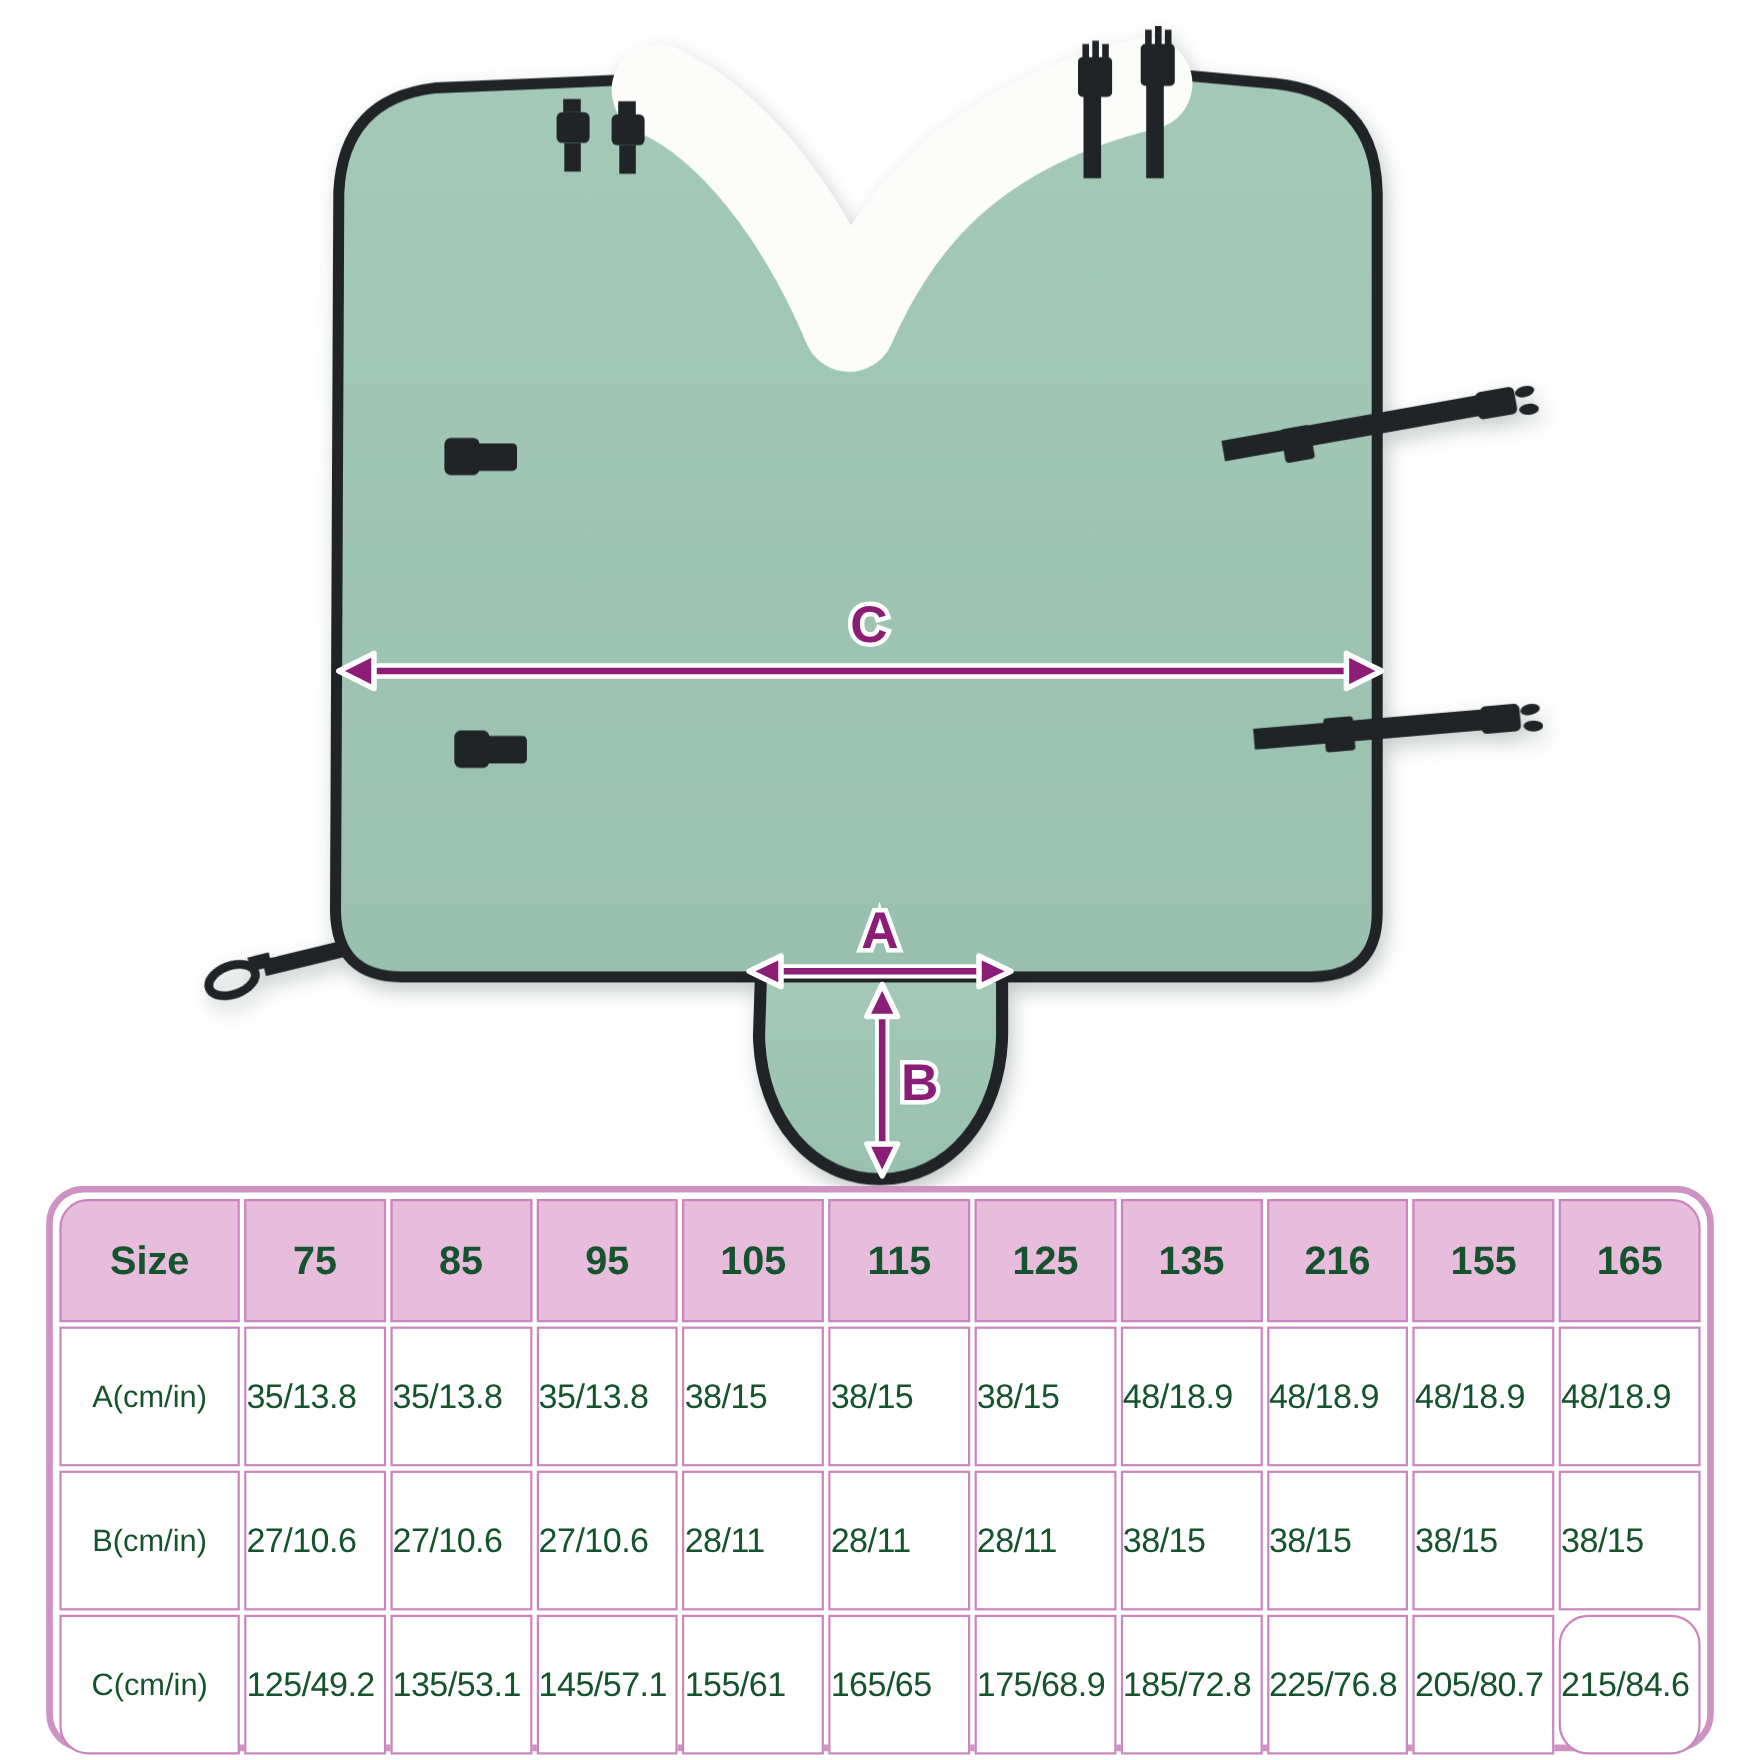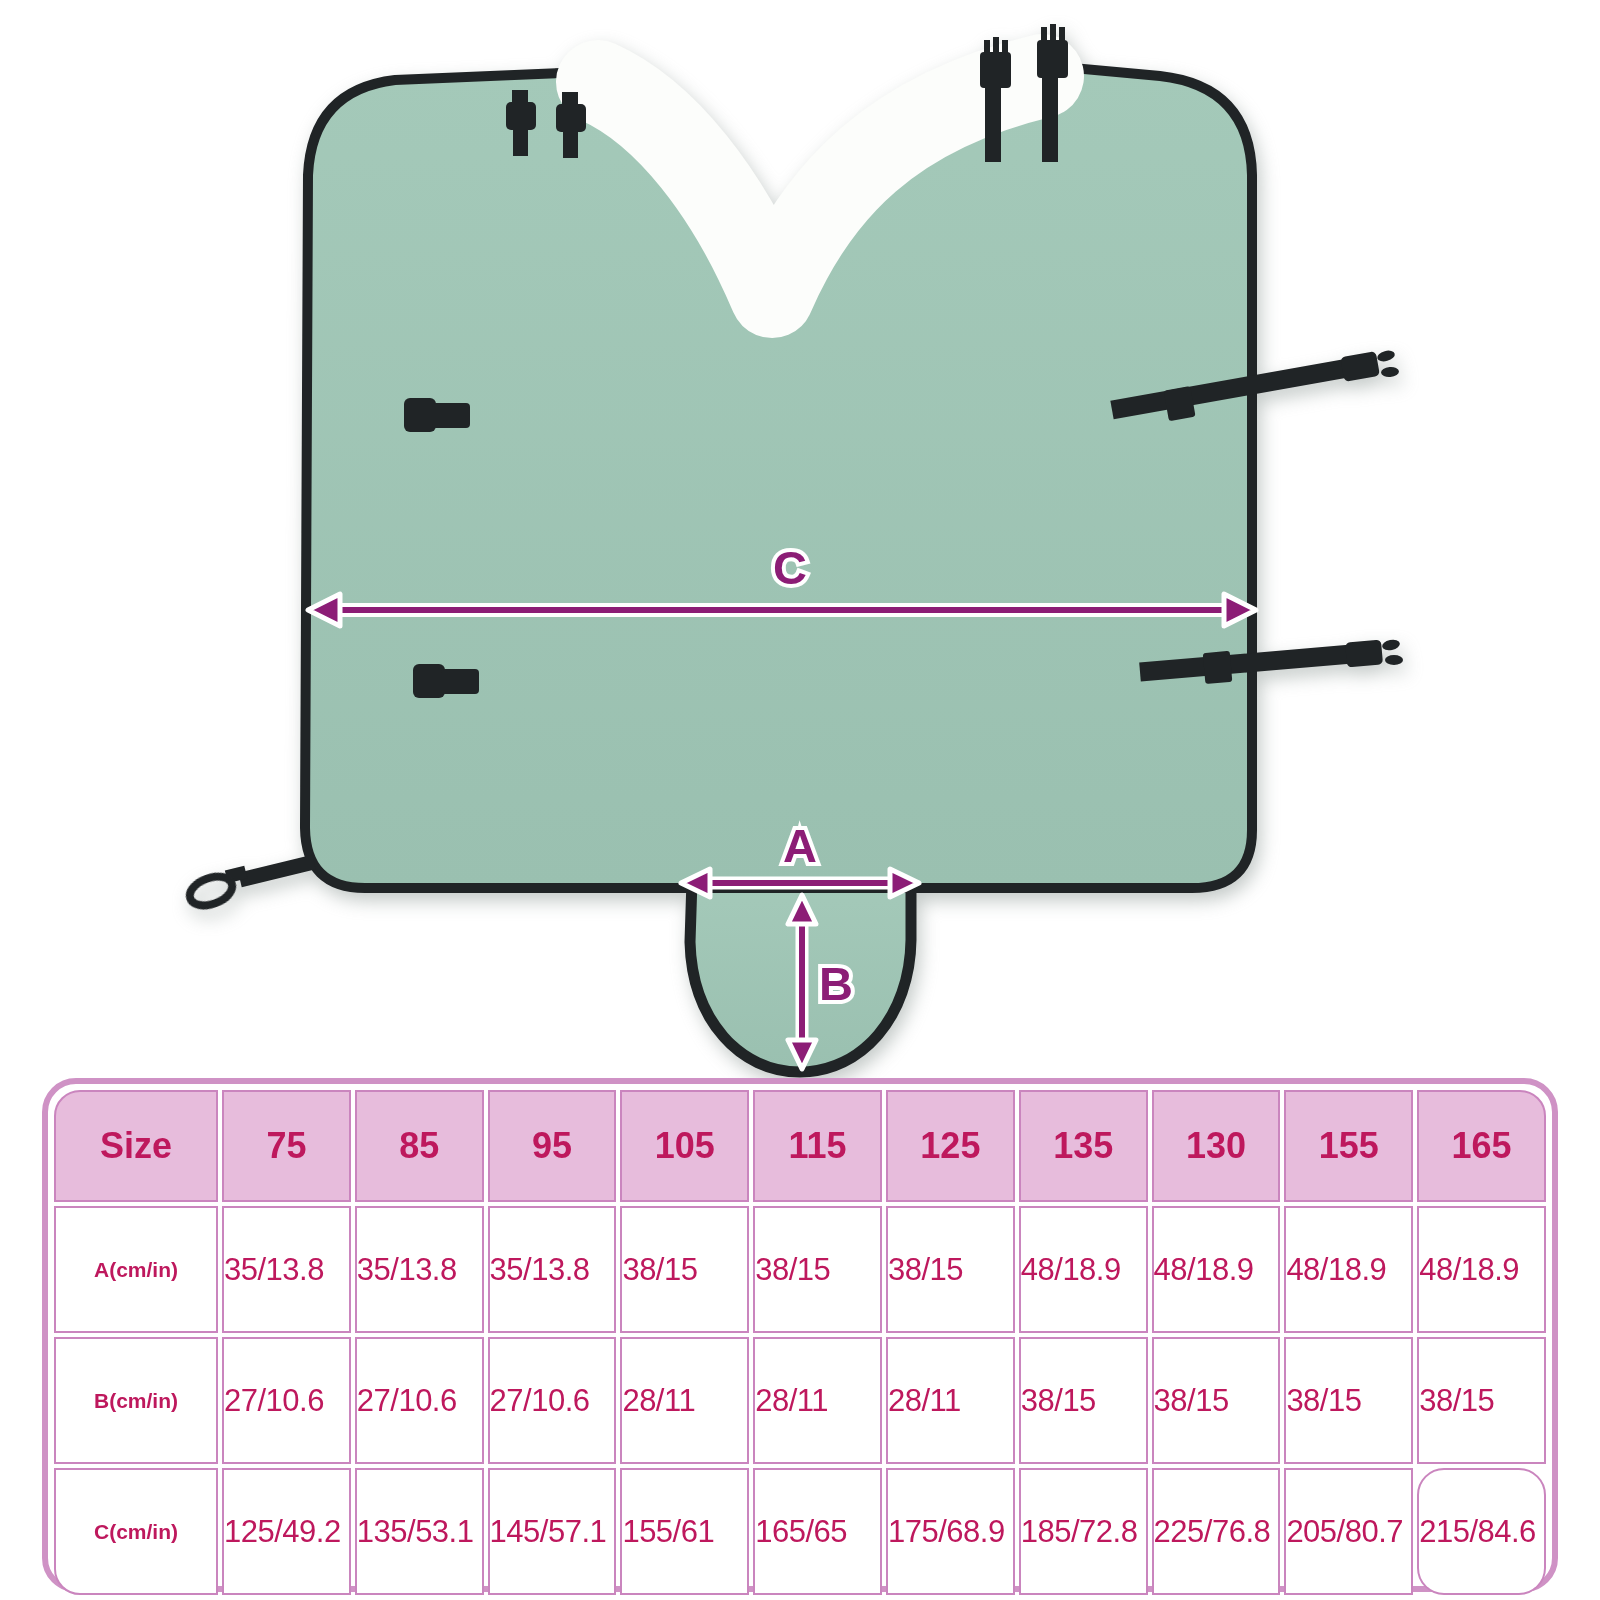--- a/index.html
+++ b/index.html
@@ -17,25 +17,25 @@
   .arrow-under{stroke:#ffffff;stroke-linecap:round;}
   .arrow-line{stroke:var(--arrow,#8c1d76);stroke-linecap:butt;}
   .arrow-head{fill:var(--arrow,#8c1d76);stroke:#ffffff;stroke-width:5;stroke-linejoin:round;}
   .measure-label{font-family:"Liberation Sans",sans-serif;font-size:47px;font-weight:800;fill:var(--arrow,#8c1d76);stroke:#ffffff;stroke-width:8px;paint-order:stroke;text-anchor:middle;}
 
   
   .table-wrap{position:absolute;left:42px;top:1078px;width:1516px;height:514px;box-sizing:border-box;
     border:6px solid var(--tbl-outer,#cf92c5);border-radius:34px;background:#fff;padding:2px;}
   table.size-table{width:100%;height:100%;border-collapse:separate;border-spacing:4px;table-layout:fixed;}
   .size-table th,.size-table td{border:2px solid var(--tbl-border,#ca85be);vertical-align:middle;
-    color:#be185d;background:#fff;overflow:hidden;padding:0;}
+    color:#14532d;background:#fff;overflow:hidden;padding:0;}
   .size-table thead tr{height:112px;}
   .size-table tbody tr{height:127px;}
   .size-table thead th{background:var(--tbl-header,#e7bcdc);font-size:36px;font-weight:bold;}
-  .size-table tbody th{font-size:21px;font-weight:bold;}
+  .size-table tbody th{font-size:28px;font-weight:normal;}
   .size-table td{font-size:31px;font-weight:normal;letter-spacing:-0.5px;}
   .size-table thead th:first-child{border-top-left-radius:26px;}
   .size-table thead th:last-child{border-top-right-radius:26px;margin-top:28px;}
   .size-table tbody tr:last-child th:first-child{border-bottom-left-radius:26px;}
   .size-table tbody tr:last-child td:last-child{border-bottom-right-radius:26px;border-radius:27px;}
 </style>
 </head>
 <body>
 
 <div class="page">
@@ -162,21 +162,21 @@
       <thead>
         <tr>
             <th>Size</th>
             <th>75</th>
             <th>85</th>
             <th>95</th>
             <th>105</th>
             <th>115</th>
             <th>125</th>
             <th>135</th>
-            <th>130</th>
+            <th>216</th>
             <th>155</th>
             <th>165</th>
           </tr>
       </thead>
       <tbody>
           <tr>
             <th>A(cm/in)</th>
             <td>35/13.8</td>
             <td>35/13.8</td>
             <td>35/13.8</td>

